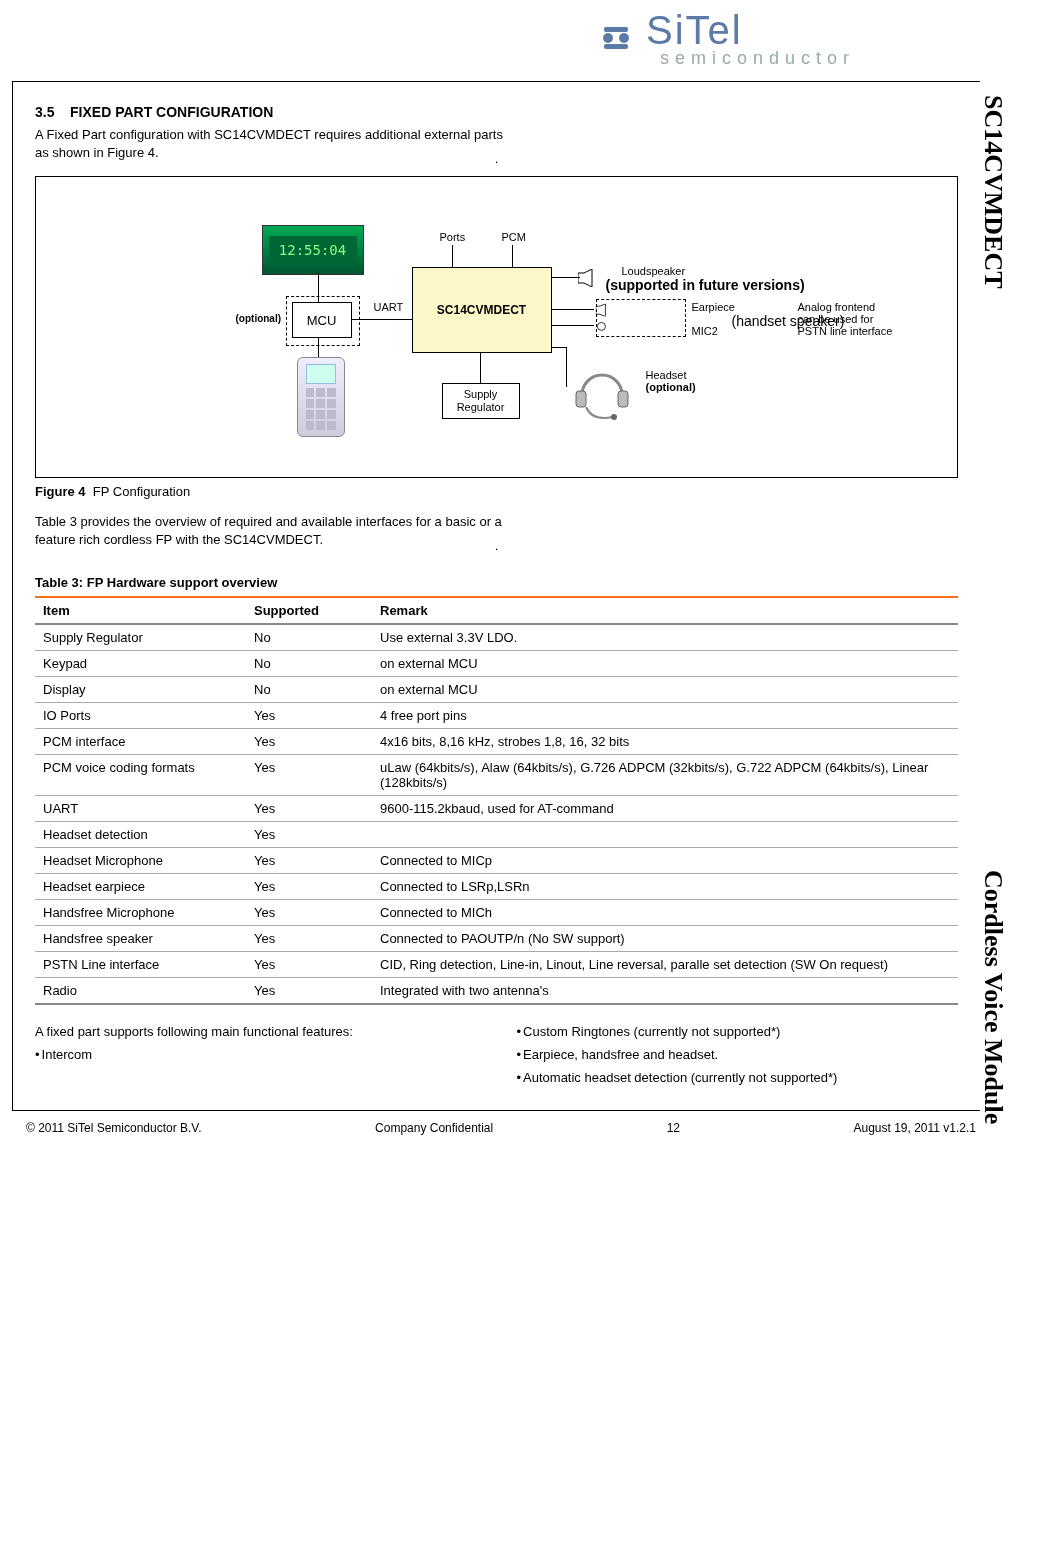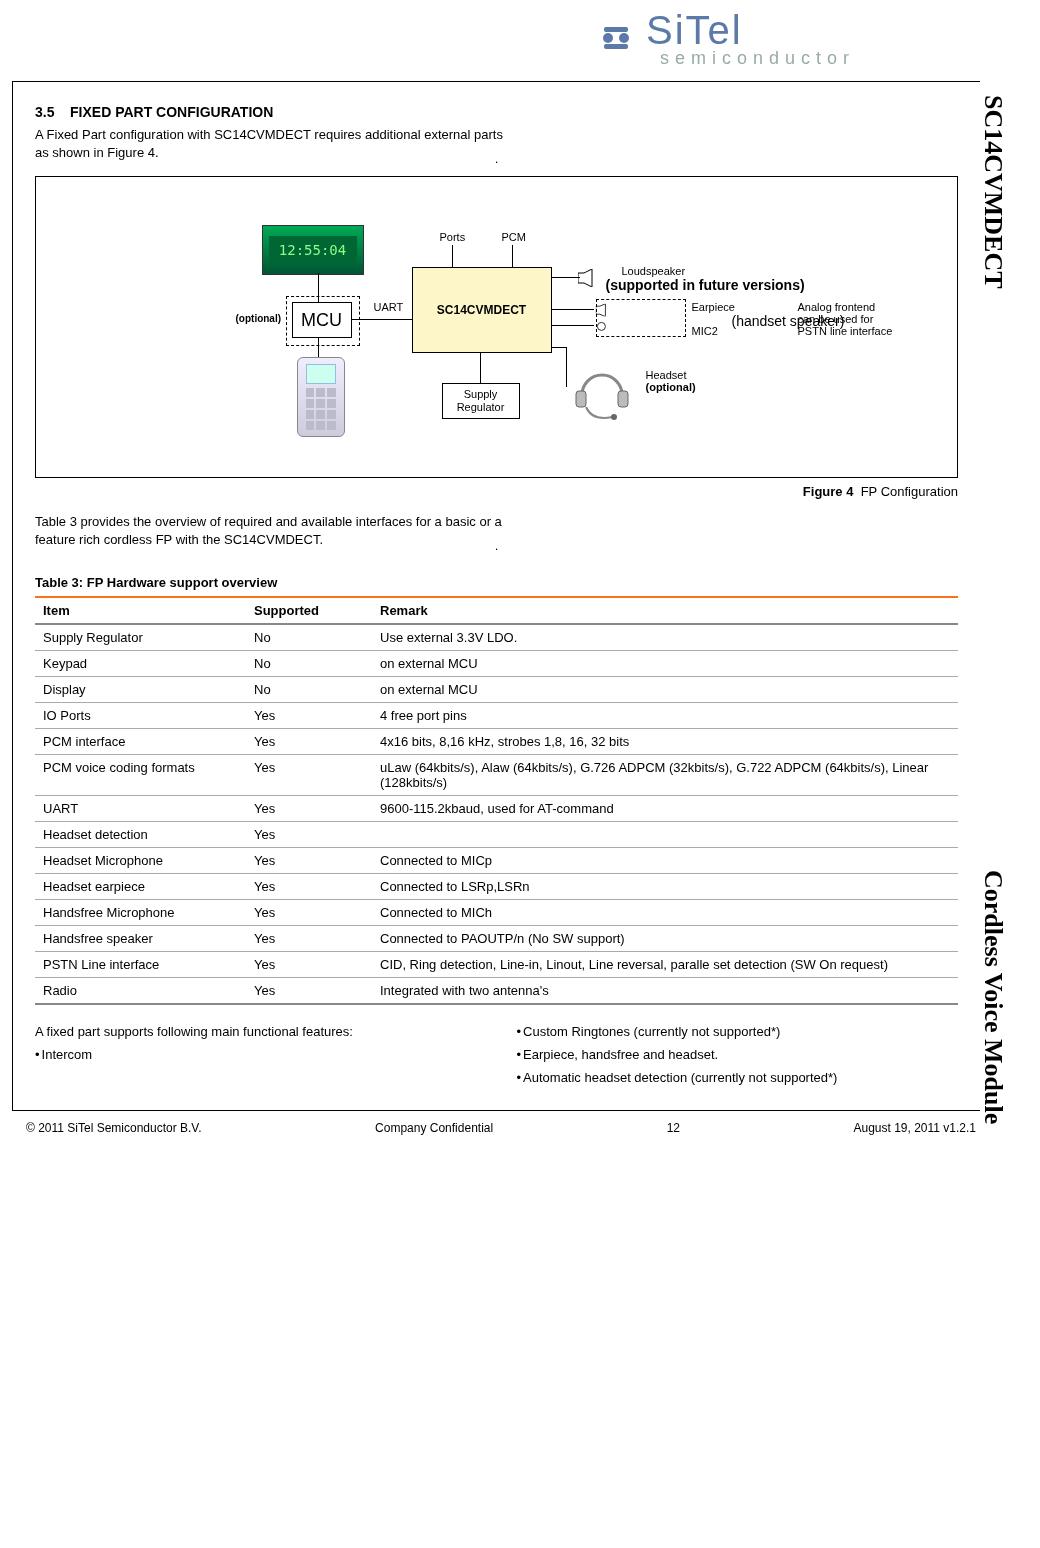--- a/index.html
+++ b/index.html
@@ -53,21 +53,21 @@
     font-weight: bold;
     margin: 4px 0 6px 0;
   }
   .intro-p { max-width: 480px; line-height: 1.35; margin: 2px 0 4px 0;}
   .figure-box {
     border: 1px solid #000;
     margin: 10px 0 6px 0;
     padding: 20px 14px 20px 14px;
   }
   .figure-caption {
-    text-align: right;
+    text-align: left;
     font-size: 13px;
     margin: 6px 0 14px 0;
   }
   .figure-caption b { font-weight: bold; }
   .table-caption { font-weight: bold; margin: 22px 0 6px 0; font-size: 13px; }
   table.hw {
     border-collapse: collapse;
     width: 100%;
     font-size: 13px;
   }
@@ -108,21 +108,21 @@
   .block {
     position: absolute;
     border: 1px solid #000;
     background: #fff;
     text-align: center;
     display: flex;
     align-items: center;
     justify-content: center;
     box-sizing: border-box;
   }
-  .mcu { left: 230px; top: 105px; width: 60px; height: 36px; font-size: 18px; }
+  .mcu { left: 230px; top: 105px; width: 60px; height: 36px; font-size: 13px; }
   .main { left: 350px; top: 70px; width: 140px; height: 86px; background:#fcf6c8; font-weight: bold; font-size: 12px; }
   .supply { left: 380px; top: 186px; width: 78px; height: 36px; font-size: 11px; line-height:1.2; }
   .lcd-img { position:absolute; left:200px; top:28px; width:100px; height:48px; border:1px solid #333; background:linear-gradient(#0a5,#053); }
   .lcd-inner{ position:absolute; left:6px; right:6px; top:10px; bottom:10px; background:#063; color:#8f8; font-family:monospace; font-size:14px; text-align:center; line-height:28px;}
   .phone-img{ position:absolute; left:235px; top:160px; width:46px; height:78px; border:1px solid #888; border-radius:6px; background:linear-gradient(#eef,#ccd);}
   .headset-img{position:absolute; left:510px; top:170px; width:60px; height:56px;}
   .lbl { position:absolute; font-size:11px; }
   .line { position:absolute; background:#000; }
   .vline{ width:1px; }
   .hline{ height:1px; }

